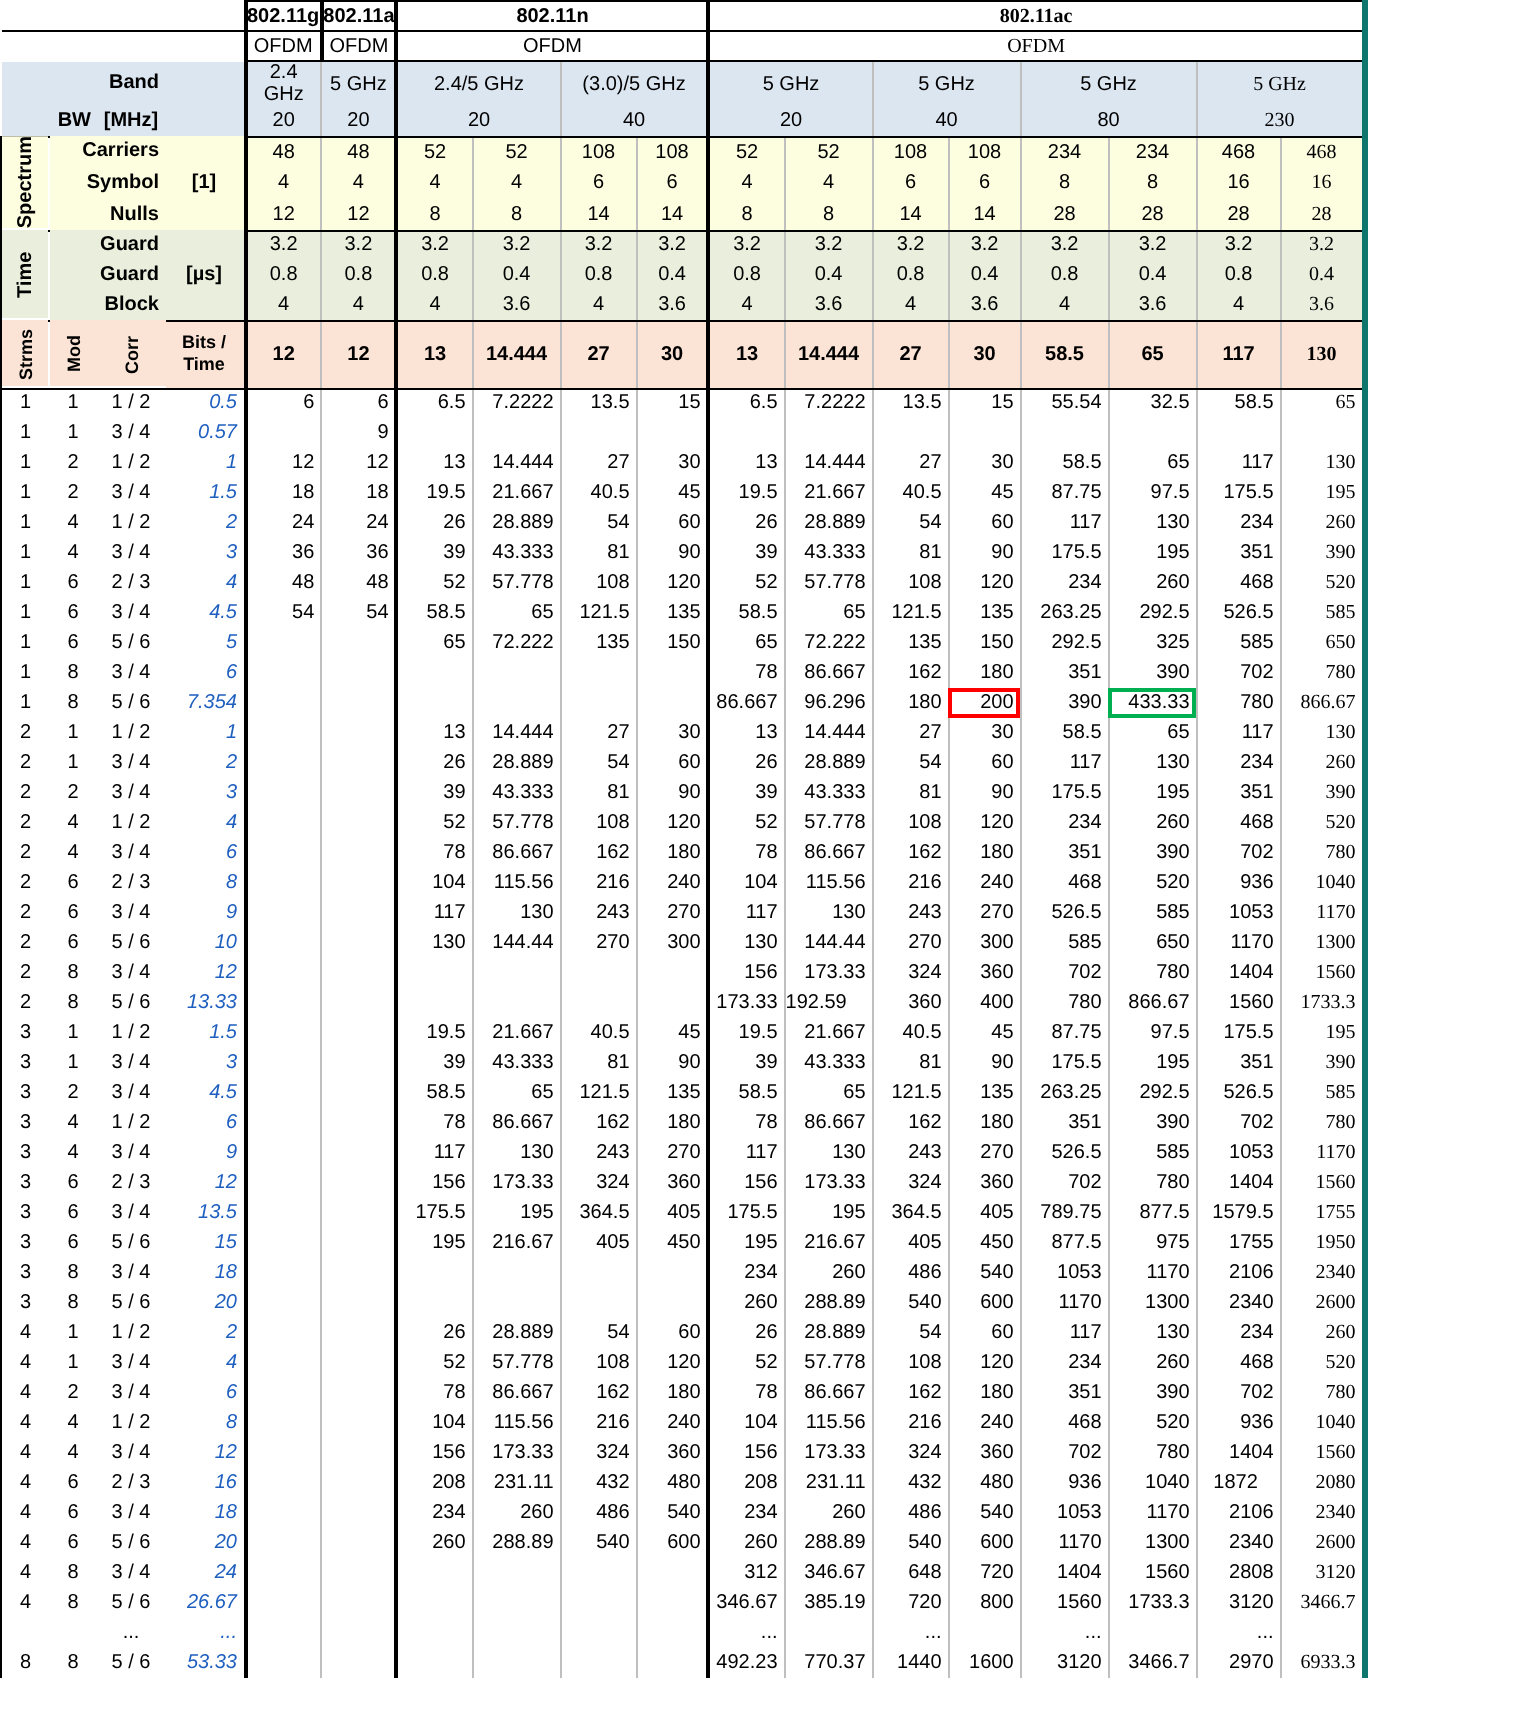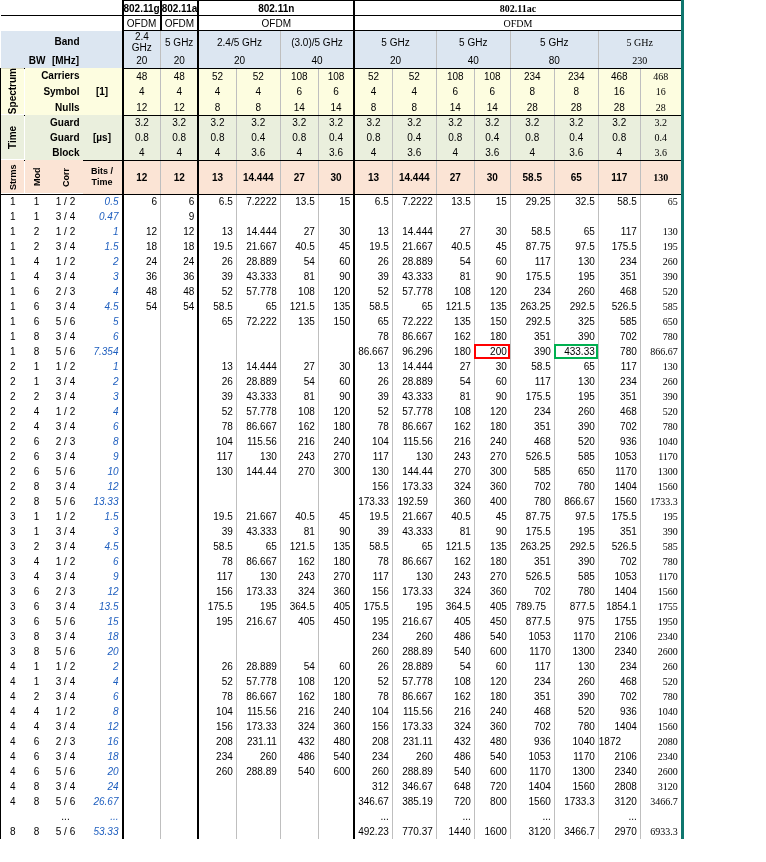--- a/index.html
+++ b/index.html
@@ -232,30 +232,30 @@
           <td class="c r secsep" style="padding-right:3px;text-align:right">6</td>
           <td class="c r thin-l" style="padding-right:3px;text-align:right">6</td>
           <td class="c r secsep" style="padding-right:3px;text-align:right">6.5</td>
           <td class="c r thin-l" style="padding-right:3px;text-align:right">7.2222</td>
           <td class="c r thin-l" style="padding-right:3px;text-align:right">13.5</td>
           <td class="c r thin-l" style="padding-right:3px;text-align:right">15</td>
           <td class="c r secsep" style="padding-right:3px;text-align:right">6.5</td>
           <td class="c r thin-l" style="padding-right:3px;text-align:right">7.2222</td>
           <td class="c r thin-l" style="padding-right:3px;text-align:right">13.5</td>
           <td class="c r thin-l" style="padding-right:3px;text-align:right">15</td>
-          <td class="c r thin-l" style="padding-right:3px;text-align:right">29.25</td>
+          <td class="c r thin-l" style="padding-right:3px;text-align:right">55.54</td>
           <td class="c r thin-l" style="padding-right:3px;text-align:right">32.5</td>
           <td class="c r thin-l" style="padding-right:3px;text-align:right">58.5</td>
           <td class="c r thin-l secsepr" style="padding-right:3px;text-align:right">65</td>
         </tr>
         <tr style="height:15px">
           <td class="c bl">1</td>
           <td class="c">1</td>
           <td class="c">3 / 4</td>
-          <td class="r bits thin-r">0.47</td>
+          <td class="r bits thin-r">0.57</td>
           <td class="c r secsep" style="padding-right:3px;text-align:right"></td>
           <td class="c r thin-l" style="padding-right:3px;text-align:right">9</td>
           <td class="c r secsep" style="padding-right:3px;text-align:right"></td>
           <td class="c r thin-l" style="padding-right:3px;text-align:right"></td>
           <td class="c r thin-l" style="padding-right:3px;text-align:right"></td>
           <td class="c r thin-l" style="padding-right:3px;text-align:right"></td>
           <td class="c r secsep" style="padding-right:3px;text-align:right"></td>
           <td class="c r thin-l" style="padding-right:3px;text-align:right"></td>
           <td class="c r thin-l" style="padding-right:3px;text-align:right"></td>
           <td class="c r thin-l" style="padding-right:3px;text-align:right"></td>
@@ -629,21 +629,21 @@
           <td class="c">8</td>
           <td class="c">5 / 6</td>
           <td class="r bits thin-r">13.33</td>
           <td class="c r secsep" style="padding-right:3px;text-align:right"></td>
           <td class="c r thin-l" style="padding-right:3px;text-align:right"></td>
           <td class="c r secsep" style="padding-right:3px;text-align:right"></td>
           <td class="c r thin-l" style="padding-right:3px;text-align:right"></td>
           <td class="c r thin-l" style="padding-right:3px;text-align:right"></td>
           <td class="c r thin-l" style="padding-right:3px;text-align:right"></td>
           <td class="c r secsep" style="padding-right:3px;text-align:right">173.33</td>
-          <td class="c r thin-l" style="padding-right:3px;text-align:center">192.59</td>
+          <td class="c r thin-l" style="padding-right:3px;text-align:left">192.59</td>
           <td class="c r thin-l" style="padding-right:3px;text-align:right">360</td>
           <td class="c r thin-l" style="padding-right:3px;text-align:right">400</td>
           <td class="c r thin-l" style="padding-right:3px;text-align:right">780</td>
           <td class="c r thin-l" style="padding-right:3px;text-align:right">866.67</td>
           <td class="c r thin-l" style="padding-right:3px;text-align:right">1560</td>
           <td class="c r thin-l secsepr" style="padding-right:3px;text-align:right">1733.3</td>
         </tr>
         <tr style="height:15px">
           <td class="c bl">3</td>
           <td class="c">1</td>
@@ -772,23 +772,23 @@
           <td class="c r secsep" style="padding-right:3px;text-align:right"></td>
           <td class="c r thin-l" style="padding-right:3px;text-align:right"></td>
           <td class="c r secsep" style="padding-right:3px;text-align:right">175.5</td>
           <td class="c r thin-l" style="padding-right:3px;text-align:right">195</td>
           <td class="c r thin-l" style="padding-right:3px;text-align:right">364.5</td>
           <td class="c r thin-l" style="padding-right:3px;text-align:right">405</td>
           <td class="c r secsep" style="padding-right:3px;text-align:right">175.5</td>
           <td class="c r thin-l" style="padding-right:3px;text-align:right">195</td>
           <td class="c r thin-l" style="padding-right:3px;text-align:right">364.5</td>
           <td class="c r thin-l" style="padding-right:3px;text-align:right">405</td>
-          <td class="c r thin-l" style="padding-right:3px;text-align:center">789.75</td>
+          <td class="c r thin-l" style="padding-right:3px;text-align:right">789.75</td>
           <td class="c r thin-l" style="padding-right:3px;text-align:right">877.5</td>
-          <td class="c r thin-l" style="padding-right:3px;text-align:right">1854.1</td>
+          <td class="c r thin-l" style="padding-right:3px;text-align:right">1579.5</td>
           <td class="c r thin-l secsepr" style="padding-right:3px;text-align:right">1755</td>
         </tr>
         <tr style="height:15px">
           <td class="c bl">3</td>
           <td class="c">6</td>
           <td class="c">5 / 6</td>
           <td class="r bits thin-r">15</td>
           <td class="c r secsep" style="padding-right:3px;text-align:right"></td>
           <td class="c r thin-l" style="padding-right:3px;text-align:right"></td>
           <td class="c r secsep" style="padding-right:3px;text-align:right">195</td>
@@ -954,21 +954,21 @@
           <td class="c r secsep" style="padding-right:3px;text-align:right">208</td>
           <td class="c r thin-l" style="padding-right:3px;text-align:right">231.11</td>
           <td class="c r thin-l" style="padding-right:3px;text-align:right">432</td>
           <td class="c r thin-l" style="padding-right:3px;text-align:right">480</td>
           <td class="c r secsep" style="padding-right:3px;text-align:right">208</td>
           <td class="c r thin-l" style="padding-right:3px;text-align:right">231.11</td>
           <td class="c r thin-l" style="padding-right:3px;text-align:right">432</td>
           <td class="c r thin-l" style="padding-right:3px;text-align:right">480</td>
           <td class="c r thin-l" style="padding-right:3px;text-align:right">936</td>
           <td class="c r thin-l" style="padding-right:3px;text-align:right">1040</td>
-          <td class="c r thin-l" style="padding-right:3px;text-align:left">1872</td>
+          <td class="c r thin-l" style="padding-right:3px;text-align:center">1872</td>
           <td class="c r thin-l secsepr" style="padding-right:3px;text-align:right">2080</td>
         </tr>
         <tr style="height:15px">
           <td class="c bl">4</td>
           <td class="c">6</td>
           <td class="c">3 / 4</td>
           <td class="r bits thin-r">18</td>
           <td class="c r secsep" style="padding-right:3px;text-align:right"></td>
           <td class="c r thin-l" style="padding-right:3px;text-align:right"></td>
           <td class="c r secsep" style="padding-right:3px;text-align:right">234</td>

